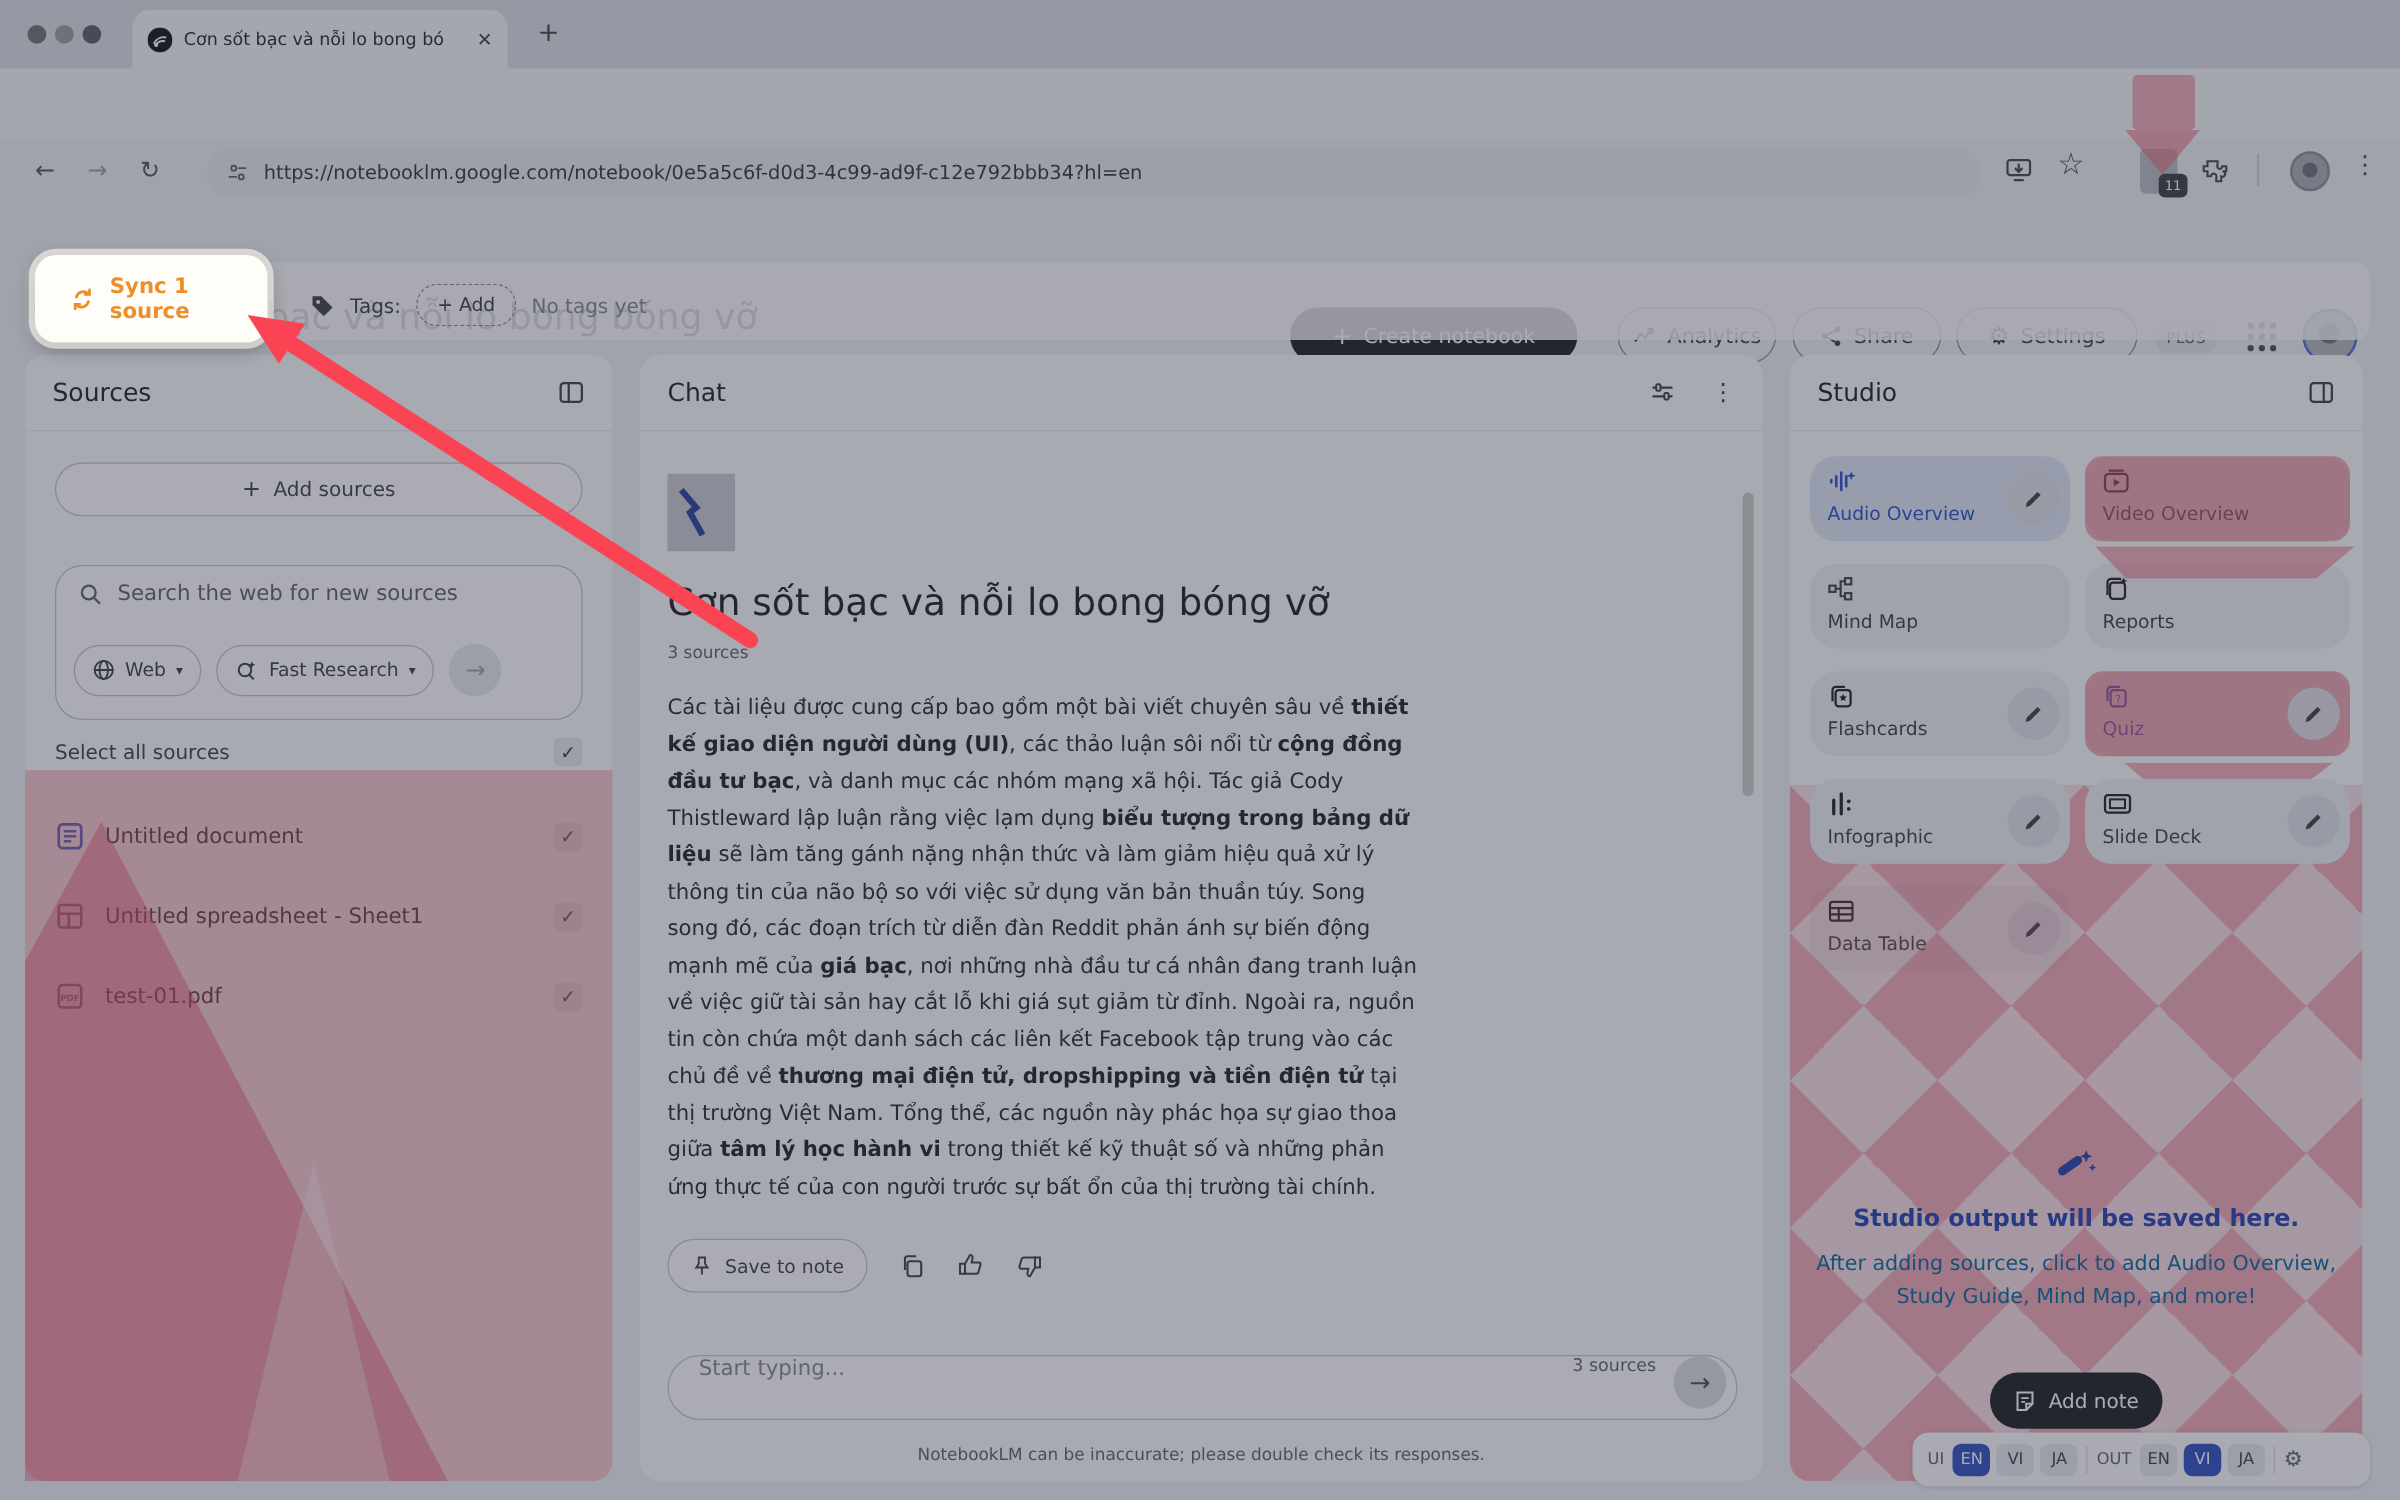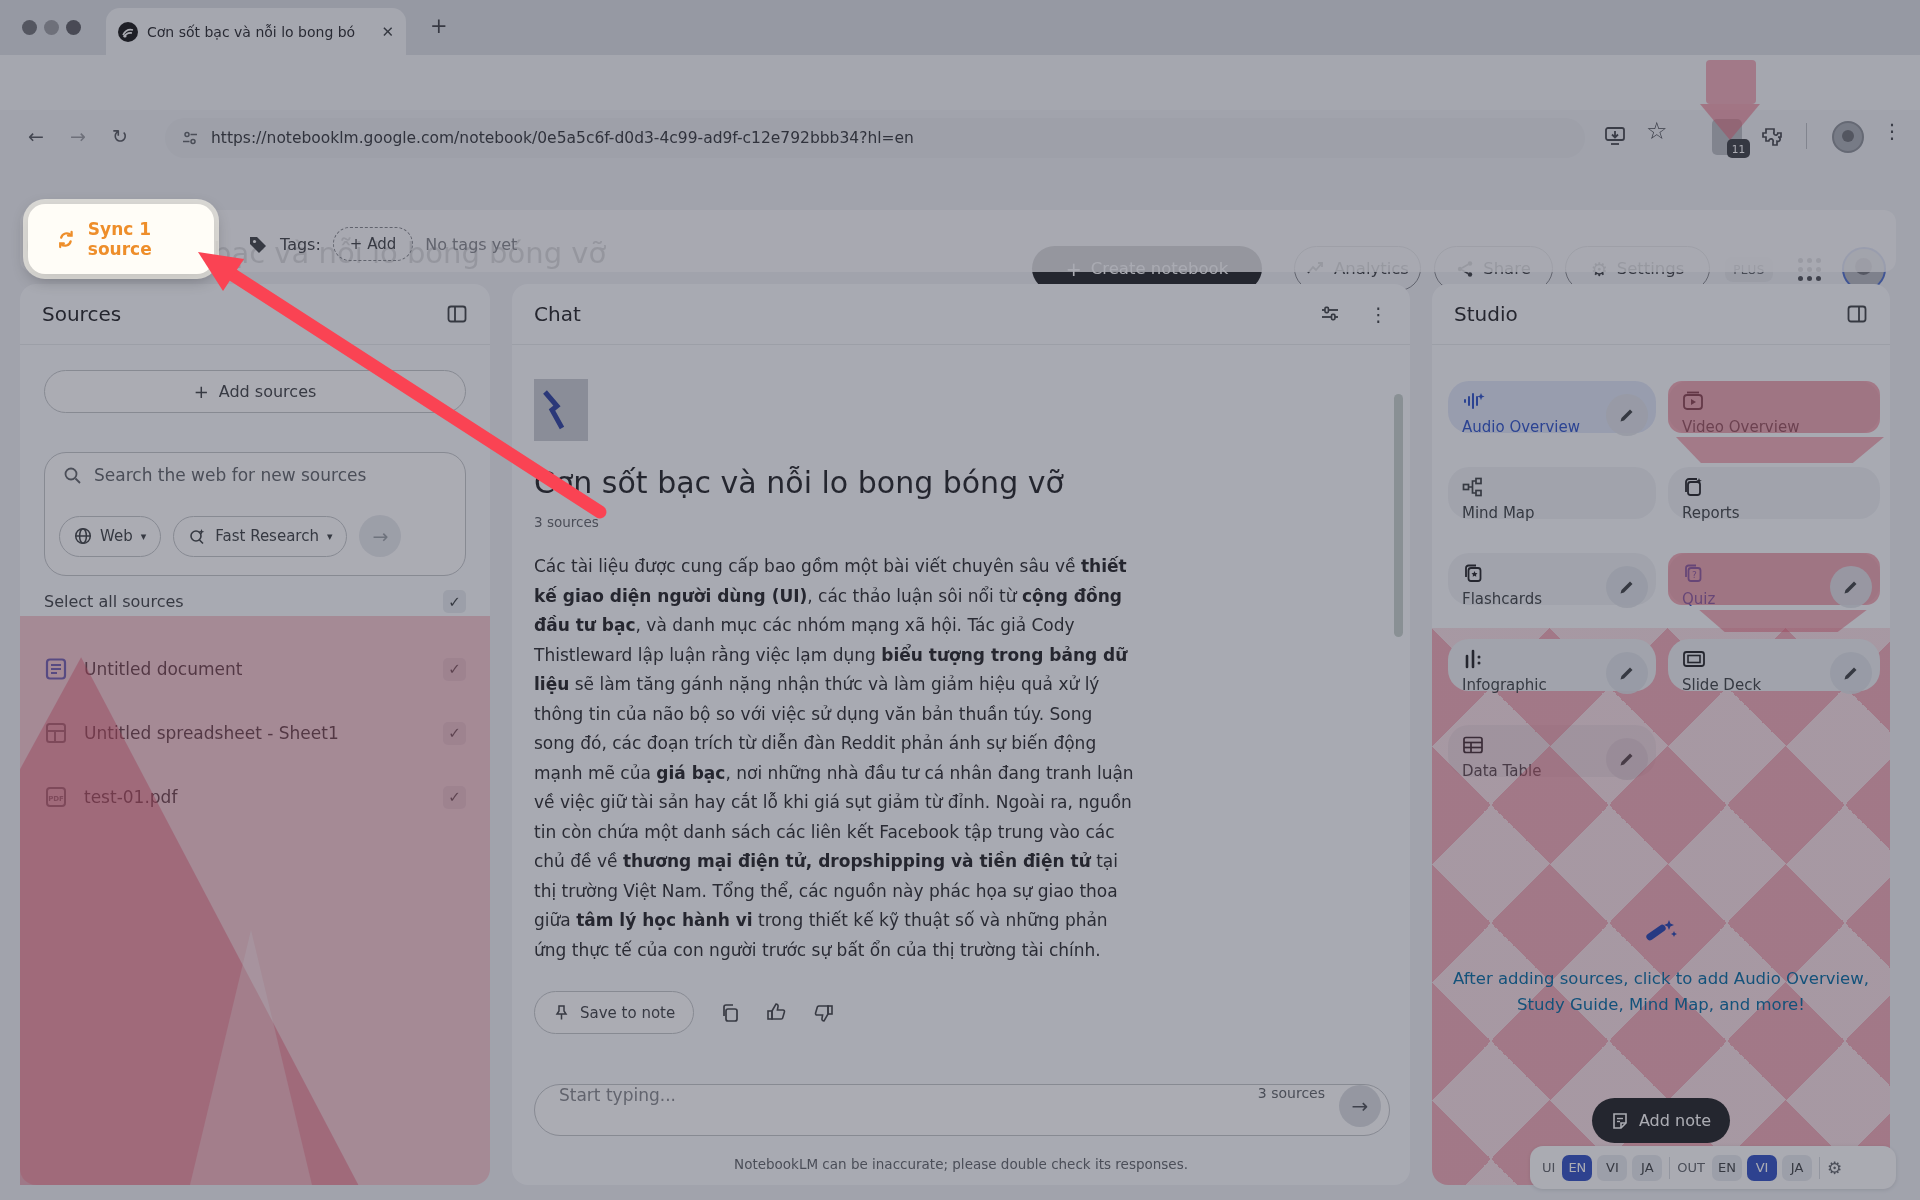--- a/index.html
+++ b/index.html
@@ -79,21 +79,21 @@
   .chat-inputbar { left:22px; top:800px; width:856px; height:52px; border:1px solid #c3c6c9; border-radius:26px; background:#fff; display:flex; align-items:flex-start; padding:0 8px 0 24px; gap:14px; }
   .chat-input { flex:1; border:none; outline:none; font-size:17px; color:#202124; background:transparent; font-family:inherit; }
   .chat-input::placeholder { color:#85878c; }
   .inp-count { font-size:14px; color:#5f6368; white-space:nowrap; }
   .send-circle { width:42px; height:42px; border-radius:50%; background:#dadde2; color:#4b4e54; font-size:20px; display:flex; align-items:center; justify-content:center; }
   .disclaimer { left:0; top:872px; width:898px; text-align:center; font-size:13.5px; color:#5f6368; }
   .scrollthumb { left:882px; top:110px; width:9px; height:243px; border-radius:5px; background:#c7d1cc; }
 
   
   .stugrid { left:16px; top:81px; width:436px; display:grid; grid-template-columns:208px 212px; column-gap:12px; row-gap:18px; grid-auto-rows:68px; }
-  .tile { border-radius:21px; background:#eef1f4; padding:10px 14px; position:relative;margin-top:16px; }
+  .tile { border-radius:21px; background:#eef1f4; padding:10px 14px; position:relative; }
   .tile .ticon { height:20px; color:#3c4043; }
   .tile .tlabel { font-size:15px; color:#3c4043; margin-top:7px; white-space:nowrap; }
   .tile.lav { background:#dfe6f7; }
   .tile.lav .tlabel, .tlabel.blue { color:#2b51c9; font-weight:500; }
   .tile.raise { z-index:6; }
   .tile .pinkover { position:absolute; inset:0; border-radius:14px; background:rgba(233,92,114,.52); z-index:1; }
   .pencil { position:absolute; right:8px; top:13px; width:42px; height:42px; border-radius:50%; background:rgba(222,226,231,.92); display:flex; align-items:center; justify-content:center; z-index:2; }
   .empty { left:0; top:630px; width:458px; text-align:center; z-index:7; }
   .empty-title { font-size:19px; font-weight:600; color:#2442b0; margin-top:10px; }
   .empty-sub { font-size:16.5px; color:#0369a1; line-height:26px; margin-top:12px; }
@@ -501,20 +501,21 @@
           </svg>
         </div>
       </div>
     </div>
   <div class="abs empty">
     <svg width="40" height="40" viewBox="0 0 40 40" style="margin:0 auto;">
         <rect x="4" y="22" width="22" height="7" rx="3.5" transform="rotate(-35 4 22)" fill="#2442b0"></rect>
         <path d="M28 6l1.4 3.6L33 11l-3.6 1.4L28 16l-1.4-3.6L23 11l3.6-1.4z" fill="#2442b0"></path>
         <path d="M33 17l.9 2.1 2.1.9-2.1.9-.9 2.1-.9-2.1-2.1-.9 2.1-.9z" fill="#2442b0"></path>
       </svg>
+    <div class="empty-title">Studio output will be saved here.</div>
     <div class="empty-sub">
       <div>After adding sources, click to add Audio Overview,</div>
       <div>Study Guide, Mind Map, and more!</div>
     </div>
   </div>
   <div class="abs addnote">
     <svg width="18" height="18" viewBox="0 0 18 18">
         <path d="M3 2h12v9l-5 5H3V2z" fill="none" stroke="#fff" stroke-width="1.6"></path>
         <path d="M10 16v-5h5" fill="none" stroke="#fff" stroke-width="1.6"></path>
         <line x1="6" y1="6.5" x2="12" y2="6.5" stroke="#fff" stroke-width="1.4"></line>

